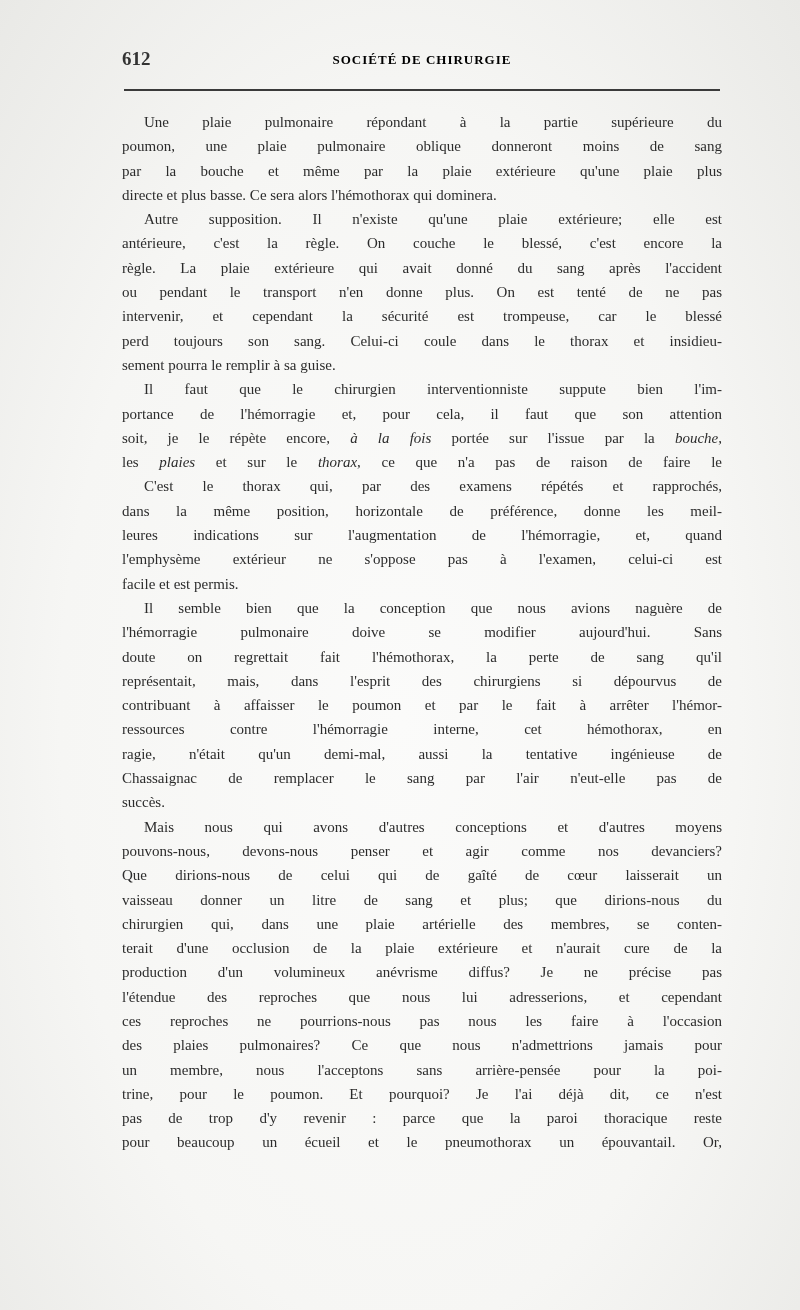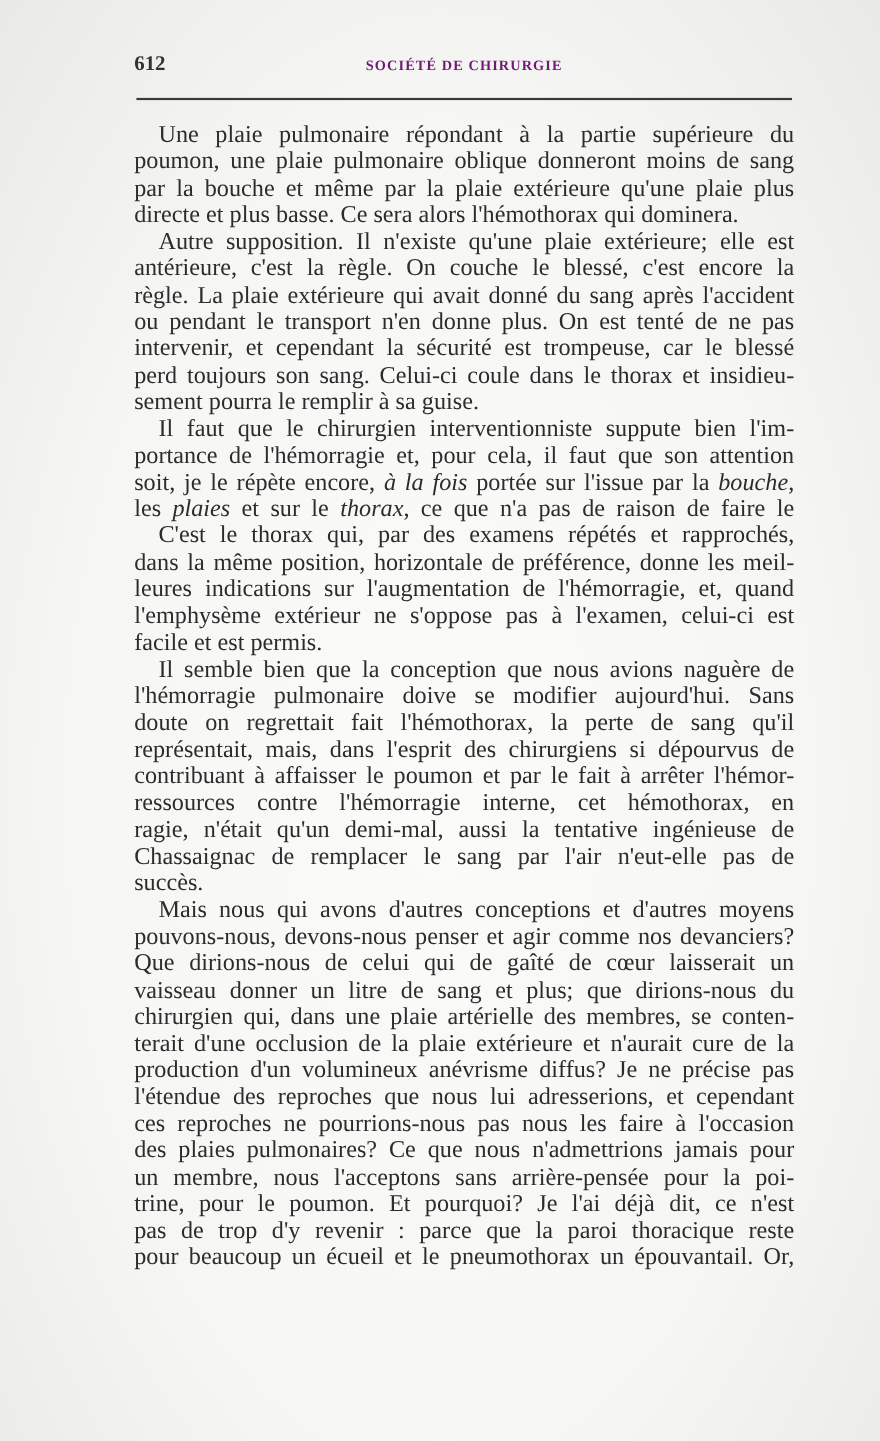--- a/index.html
+++ b/index.html
@@ -35,36 +35,36 @@
       color: #333;
     }
     .running-title {
       position: absolute;
       left: 0;
       right: 0;
       top: 4px;
       text-align: center;
       font-size: 13px;
       letter-spacing: 1px;
-      color: #701a75;
+      color: #000000;
     }
     .head-rule {
       position: absolute;
       left: 2px;
       top: 41px;
       width: 596px;
       height: 2px;
       background: #3a3a3a;
     }
     .body-text {
       position: absolute;
       left: 0;
       top: 62px;
       width: 600px;
-      font-size: 22px;
+      font-size: 15px;
       line-height: 24.3px;
       text-align: justify;
       color: #2c2c2c;
     }
     .para {
       margin: 0;
       text-indent: 22px;
       hyphens: none;
     }
     .para .line {

